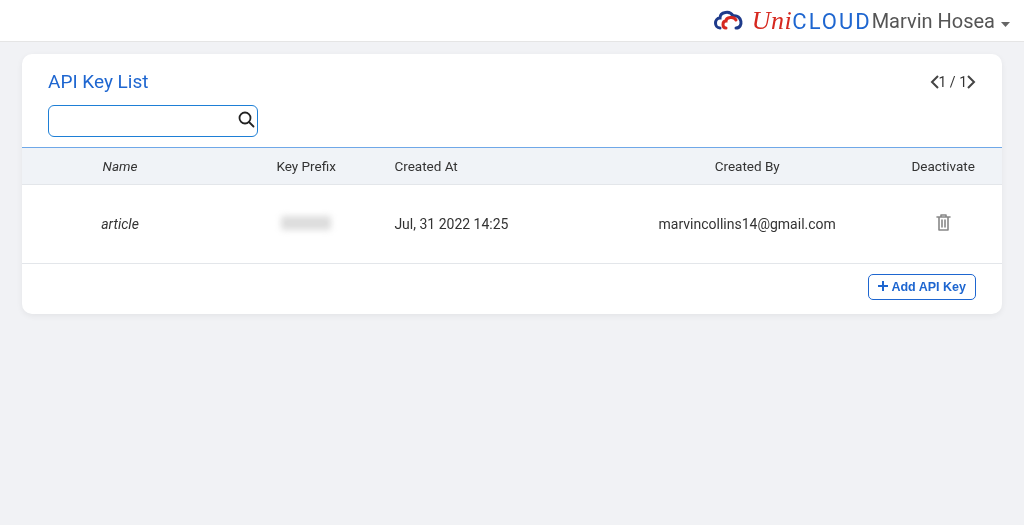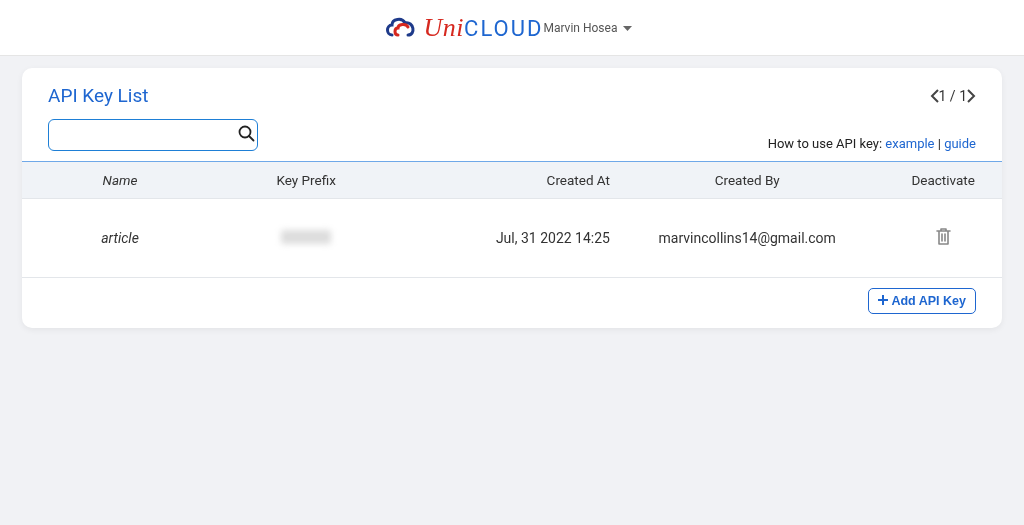--- a/index.html
+++ b/index.html
@@ -6,24 +6,24 @@
     body {
       font-family: -apple-system, BlinkMacSystemFont, "Segoe UI", Roboto, Helvetica, Arial, sans-serif;
       background: #f1f2f5;
       color: #333;
       width: 1024px;
       height: 525px;
       overflow: hidden;
     }
     .topbar {
       background: #fff;
-      height: 56px;
-      display: flex;
-      align-items: center;
-      justify-content: center;
+      height: 42px;
+      display: flex;
+      align-items: center;
+      justify-content: flex-end;
       padding: 0 14px 0 6px;
       border-bottom: 1px solid #e5e5e5;
     }
     .logo {
       display: flex;
       align-items: center;
       gap: 4px;
     }
     .logo-mark svg { display: block; }
     .logo-text {
@@ -41,21 +41,21 @@
     .logo-cloud {
       color: #1e66d0;
       font-weight: 400;
       letter-spacing: 2px;
     }
     .usermenu {
       display: flex;
       align-items: center;
       gap: 6px;
       color: #555;
-      font-size: 12px;
+      font-size: 20px;
       cursor: pointer;
     }
     .card {
       background: #fff;
       margin: 12px 22px;
       border-radius: 10px;
       box-shadow: 0 2px 6px rgba(0,0,0,0.06);
       padding-bottom: 14px;
     }
     .card-header {
@@ -126,21 +126,21 @@
     .trow {
       display: flex;
       padding: 28px 0;
       font-size: 14px;
       color: #333;
       border-bottom: 1px solid #e3e6ea;
       align-items: center;
     }
     .col-name { flex: 0 0 20%; text-align: center; font-style: italic; }
     .col-prefix { flex: 0 0 18%; text-align: center; }
-    .col-created { flex: 0 0 22%; text-align: right; }
+    .col-created { flex: 0 0 22%; text-align: left; }
     .col-by { flex: 0 0 28%; text-align: center; }
     .col-deact { flex: 0 0 12%; text-align: center; }
     .blur {
       filter: blur(3px);
       background: #ddd;
       display: inline-block;
       width: 50px;
       height: 14px;
       border-radius: 2px;
     }
@@ -217,23 +217,20 @@
   <div class="search-row">
     <div class="search-box">
       <input type="text" placeholder="" style="">
       <span>
         <svg width="17" height="17" viewBox="0 0 17 17">
             <circle cx="7" cy="7" r="5.5" fill="none" stroke="#222" stroke-width="1.8"></circle>
             <line x1="11" y1="11" x2="15.5" y2="15.5" stroke="#222" stroke-width="1.8" stroke-linecap="round"></line>
           </svg>
       </span>
     </div>
-    <div class="help-text">
-      <span>How to use API key: </span><a href="#">example</a><span> | </span><a href="#">guide</a>
-    </div>
   </div>
 
   <div class="table">
     <div class="thead">
       <div class="col-name">Name</div>
       <div class="col-prefix">Key Prefix</div>
       <div class="col-created">Created At</div>
       <div class="col-by">Created By</div>
       <div class="col-deact">Deactivate</div>
     </div>

